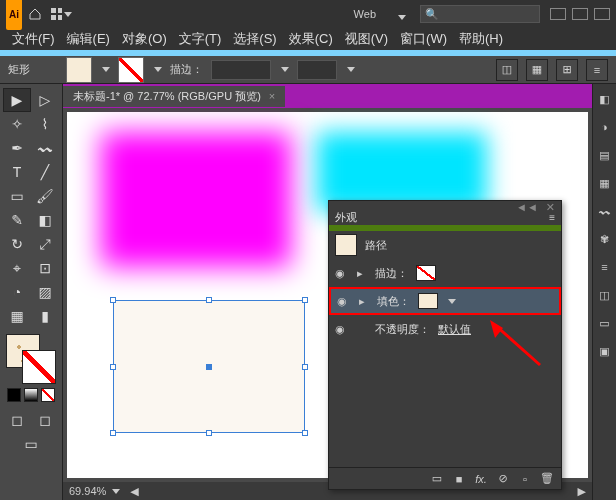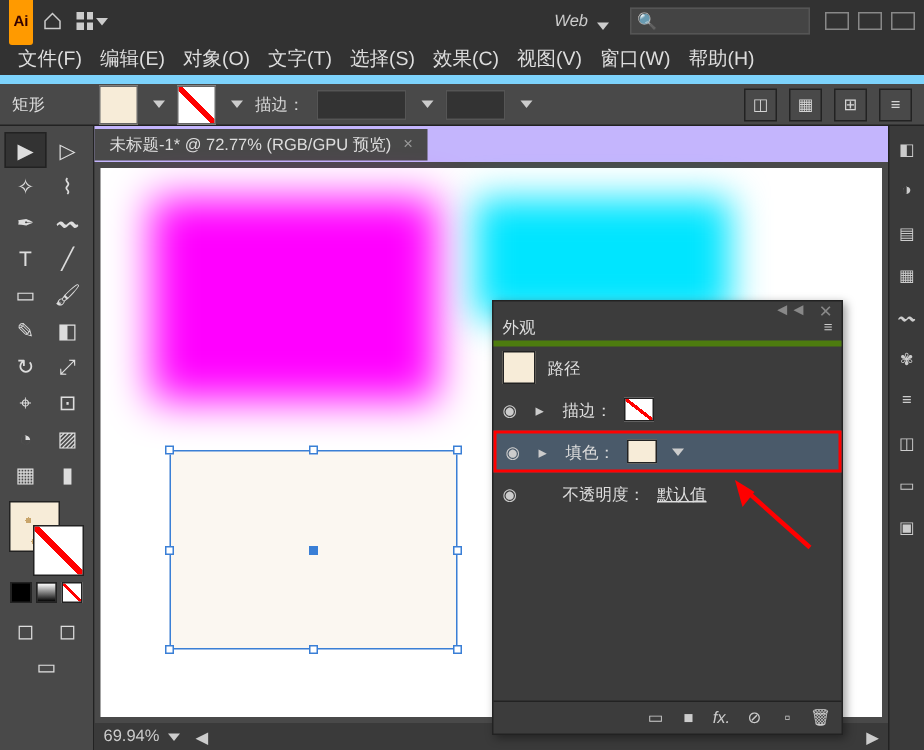--- a/index.html
+++ b/index.html
@@ -1,36 +1,36 @@
 <!DOCTYPE html>
 <html><head>
 <meta charset="utf-8">
 <style>
 * { margin:0; padding:0; box-sizing:border-box; font-family:"Microsoft YaHei",sans-serif; font-size:11px; user-select:none; }
 body { background:#323232; width:616px; height:500px; overflow:hidden; position:relative; color:#d4d4d4; }
 .top-bar { height:28px; background:#323232; display:flex; align-items:center; padding:2px 6px; }
 .ai-logo { width:16px; height:32px; background:#ff9a00; color:#330000; font-weight:bold; display:flex; align-items:center; justify-content:center; font-size:10px; border-radius:2px; }
 .top-btn { width:22px; height:22px; display:flex; align-items:center; justify-content:center; margin:0 2px; color:#ccc; }
 .spacer { flex:1; }
-.web-drop { color:#ccc; padding:2px 6px; display:flex; align-items:flex-end; gap:4px;font-style:italic; }
+.web-drop { color:#ccc; padding:2px 6px; display:flex; align-items:flex-end; gap:20px; }
 .search-box { background:#444; border:1px solid #555; height:18px; width:120px; display:flex; align-items:center; padding:0 4px; color:#999; font-size:10px; margin-left:8px; }
 .win-btns { display:flex; gap:6px; margin-left:10px; }
 .win-btn { width:16px; height:12px; border:1px solid #888; }
 .menu-bar { height:22px; background:#323232; display:flex; align-items:center; padding:0 6px; }
 .menu-item { padding:2px 6px; color:#ddd; font-size:13px; }
 .control-bar { height:34px; background:#494949; border-top:6px solid #7dd3fc; border-bottom:1px solid #222; display:flex; align-items:center; padding:0 8px; gap:8px; }
 .shape-label { color:#ddd; margin-right:6px; }
 .chip { width:26px; height:26px; border:1px solid #666; background:#f7ecd8; }
 .chip-none { width:26px; height:26px; border:1px solid #666; background:linear-gradient(to top right,transparent 45%,red 45%,red 55%,transparent 55%),#fff; }
 .drop-tri { width:0; height:0; border-left:4px solid transparent; border-right:4px solid transparent; border-top:5px solid #ccc; margin-left:2px; }
 .stroke-field { background:#333; border:1px solid #555; width:60px; height:20px; }
 .right-icons { display:flex; gap:8px; margin-left:auto; }
 .ctrl-icon { width:22px; height:22px; border:1px solid #222; display:flex; align-items:center; justify-content:center; background:#494949; }
 .workspace { position:absolute; top:84px; left:63px; right:24px; bottom:0; background:#494949; }
-.tab-strip { height:24px; background:#c4b5fd; display:flex; align-items:center; }
+.tab-strip { height:24px; background:#a21caf; display:flex; align-items:center; }
 .doc-tab { padding:3px 10px; background:#494949; color:#ddd; display:flex; align-items:center; gap:8px; }
 .tab-close { color:#999; }
 .canvas { position:absolute; top:24px; left:0; right:0; bottom:18px; background:#fff; margin:4px; }
 .magenta-rect { position:absolute; left:34px; top:20px; width:190px; height:135px; background:#ff00ff; filter:blur(14px); }
 .cyan-rect { position:absolute; left:250px; top:20px; width:170px; height:80px; background:#00e5ff; filter:blur(12px); }
 .sel-rect { position:absolute; left:46px; top:188px; width:192px; height:133px; border:1px solid #3a7fd6; background:rgba(240,225,200,0.25); }
 .sel-handle { position:absolute; width:6px; height:6px; background:#fff; border:1px solid #3a7fd6; }
 .h-tl{top:-4px;left:-4px}.h-tm{top:-4px;left:calc(50% - 3px)}.h-tr{top:-4px;right:-4px}
 .h-ml{top:calc(50% - 3px);left:-4px}.h-mm{top:calc(50% - 3px);left:calc(50% - 3px);background:#3a7fd6}
 .h-mr{top:calc(50% - 3px);right:-4px}.h-bl{bottom:-4px;left:-4px}.h-bm{bottom:-4px;left:calc(50% - 3px)}.h-br{bottom:-4px;right:-4px}
@@ -41,21 +41,21 @@
 .tool.active { background:#333; border-color:#222; }
 .fillstroke { width:50px; height:50px; margin-top:6px; position:relative; }
 .fs-fill { position:absolute; top:0; left:0; width:34px; height:34px; background:#f7ecd8; border:1px solid #222; }
 .fs-fill::after{content:'';position:absolute;inset:4px;background:radial-gradient(circle at 8px 8px,#c9a56b 2px,transparent 2px),radial-gradient(circle at 20px 14px,#c9a56b 2px,transparent 2px),radial-gradient(circle at 12px 22px,#c9a56b 2px,transparent 2px);}
 .fs-stroke { position:absolute; bottom:0; right:0; width:34px; height:34px; background:linear-gradient(to top right,transparent 45%,red 45%,red 55%,transparent 55%),#fff; border:1px solid #222; }
 .mini-sw { display:flex; gap:3px; margin-top:4px; }
 .mini-sw div { width:14px; height:14px; border:1px solid #222; }
 .right-panels { position:absolute; top:84px; right:0; width:24px; bottom:0; background:#3a3a3a; border-left:1px solid #222; display:flex; flex-direction:column; align-items:center; gap:10px; padding-top:6px; }
 .rp-icon { width:18px; height:18px; color:#ccc; display:flex; align-items:center; justify-content:center; }
 .appearance { position:absolute; top:200px; left:328px; width:234px; height:290px; background:#3c3c3c; border:1px solid #222; box-shadow:2px 2px 6px rgba(0,0,0,.4); }
-.ap-head { height:22px; display:flex; align-items:center; padding:0 6px; border-bottom:4px solid #4d7c0f; }
+.ap-head { height:22px; display:flex; align-items:center; padding:0 6px; border-bottom:6px solid #4d7c0f; }
 .ap-title { color:#ddd; flex:1; }
 .ap-close { color:#ccc; font-size:10px; margin-left:6px; }
 .ap-row { display:flex; align-items:center; height:28px; padding:0 6px; gap:8px; }
 .ap-thumb { width:22px; height:22px; background:#f7ecd8; border:1px solid #222; }
 .ap-eye { width:14px; color:#ccc; }
 .ap-expand { width:10px; color:#ccc; }
 .ap-label { color:#ddd; flex:0 0 auto; }
 .ap-swatch { width:20px; height:16px; border:1px solid #222; }
 .sw-none { background:linear-gradient(to top right,transparent 45%,red 45%,red 55%,transparent 55%),#fff; }
 .sw-pat { background:#f7ecd8; }

